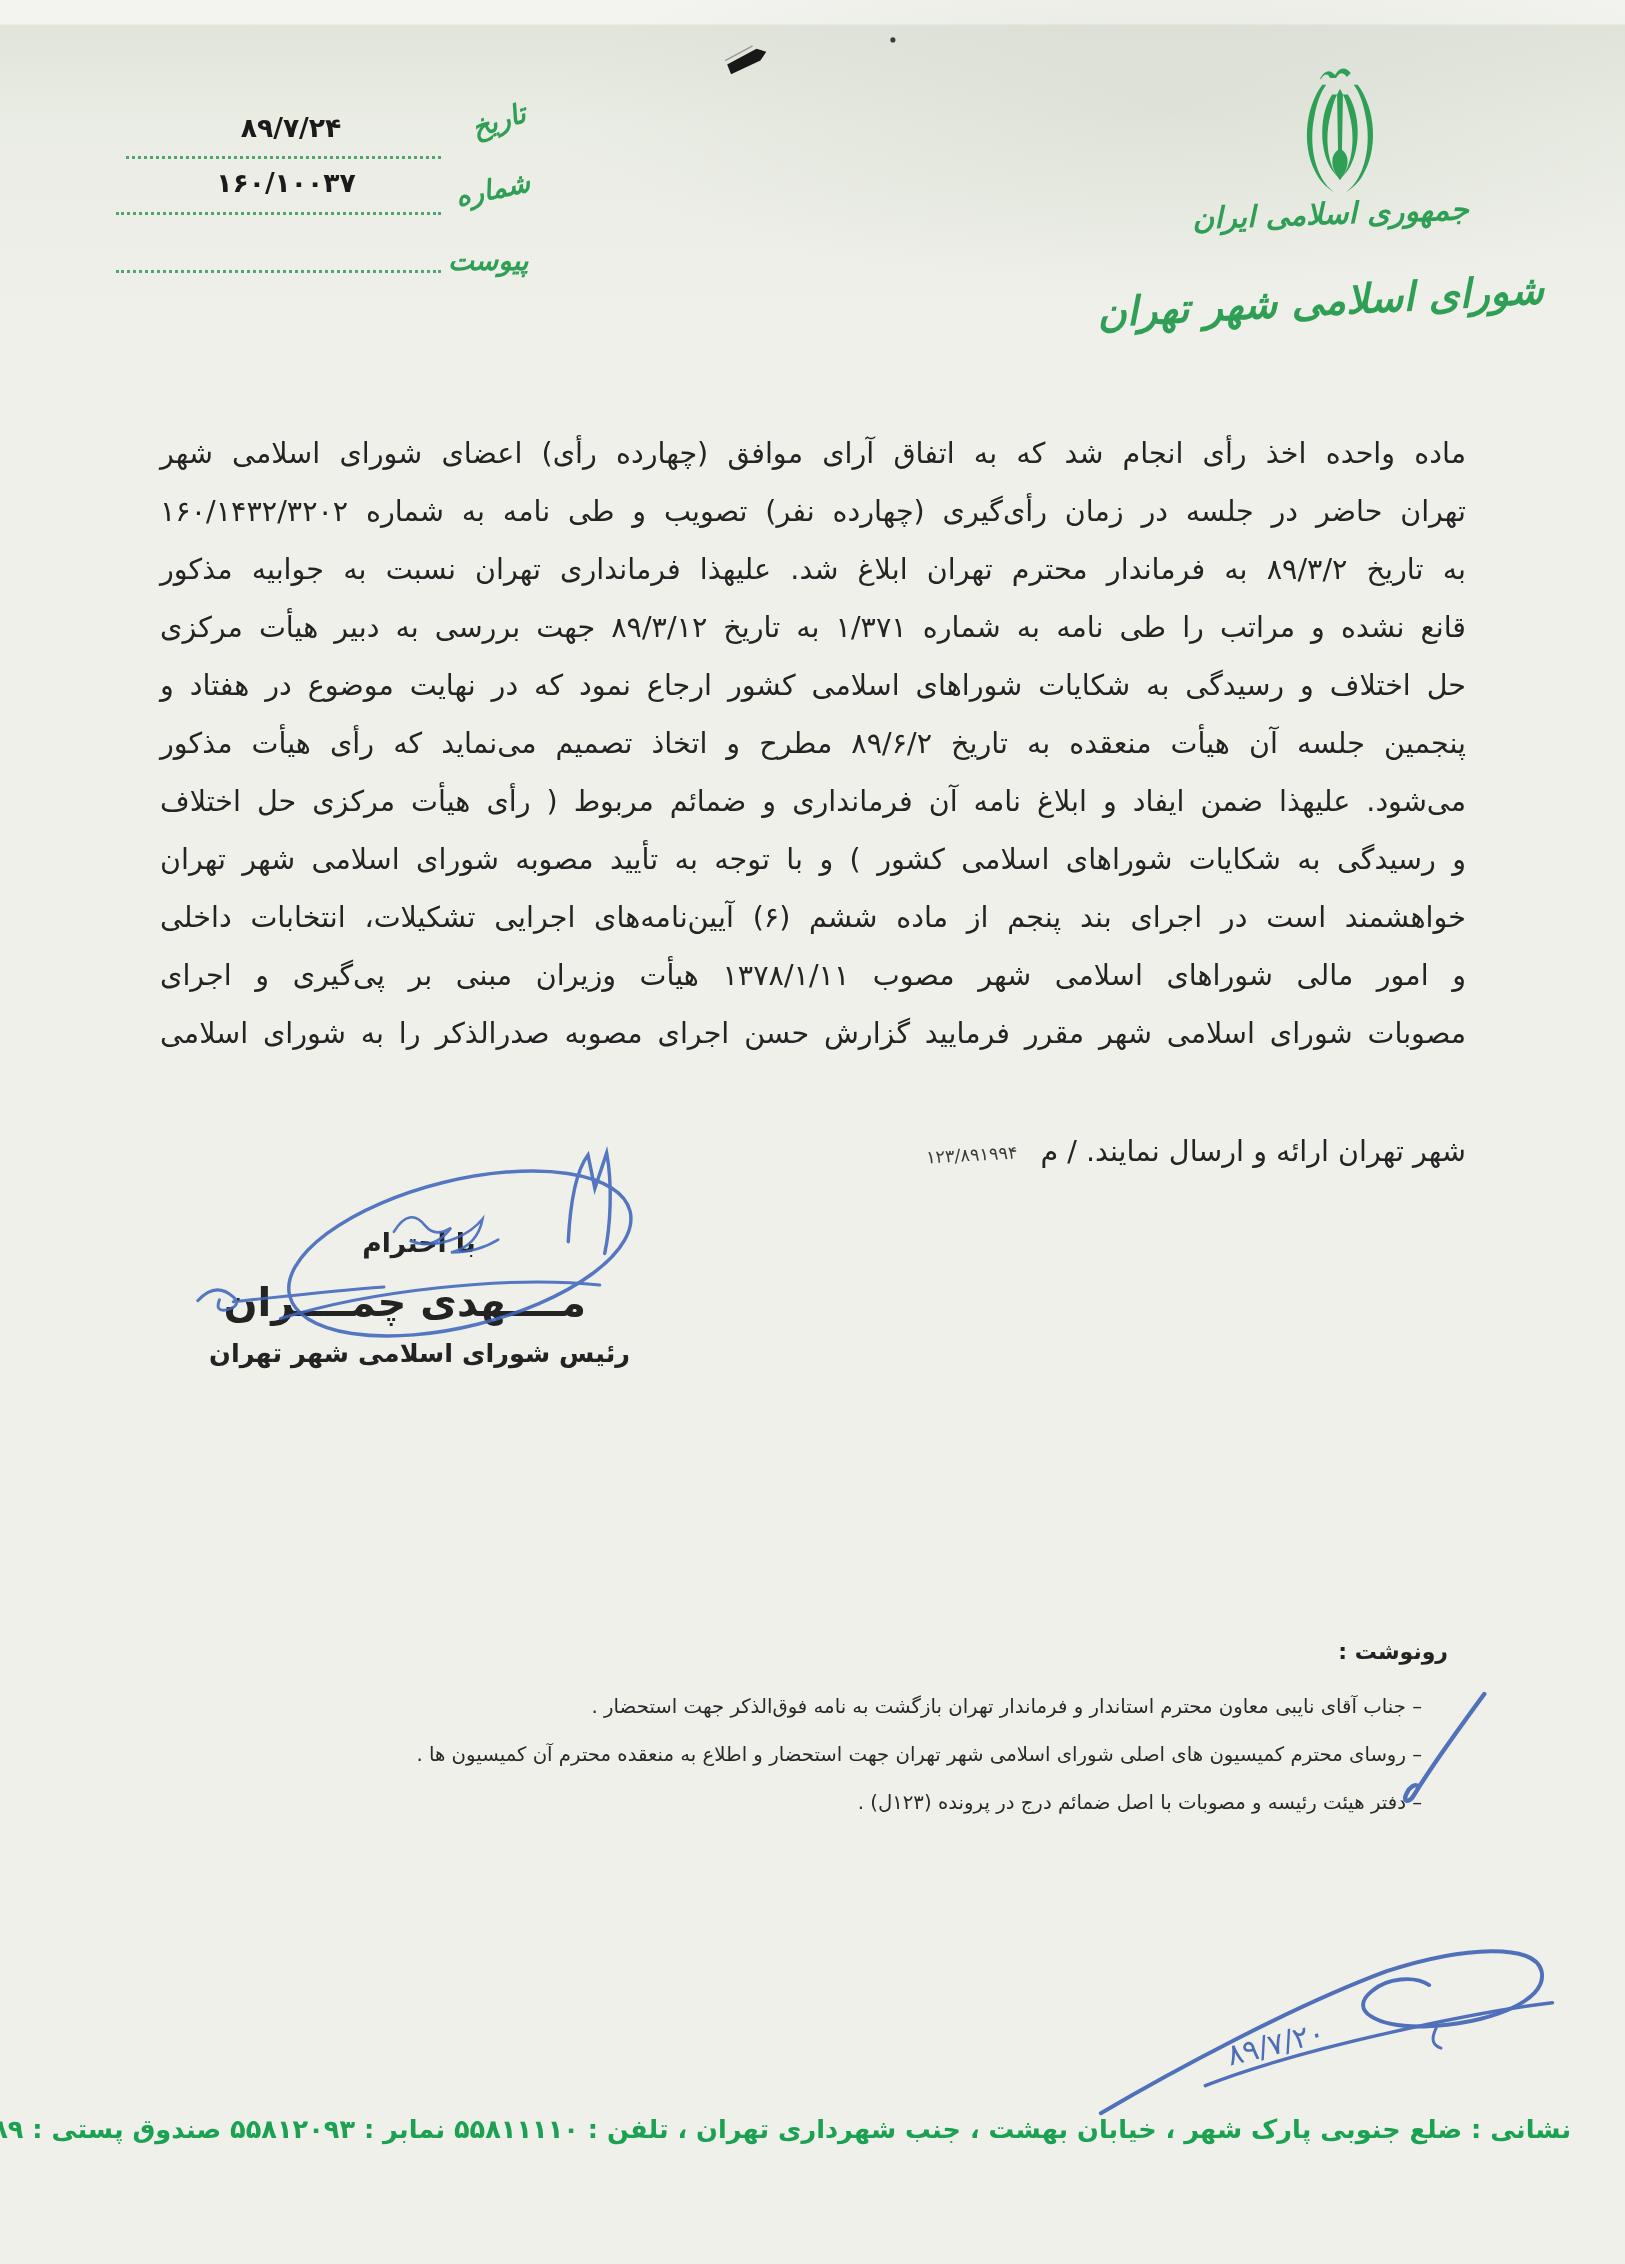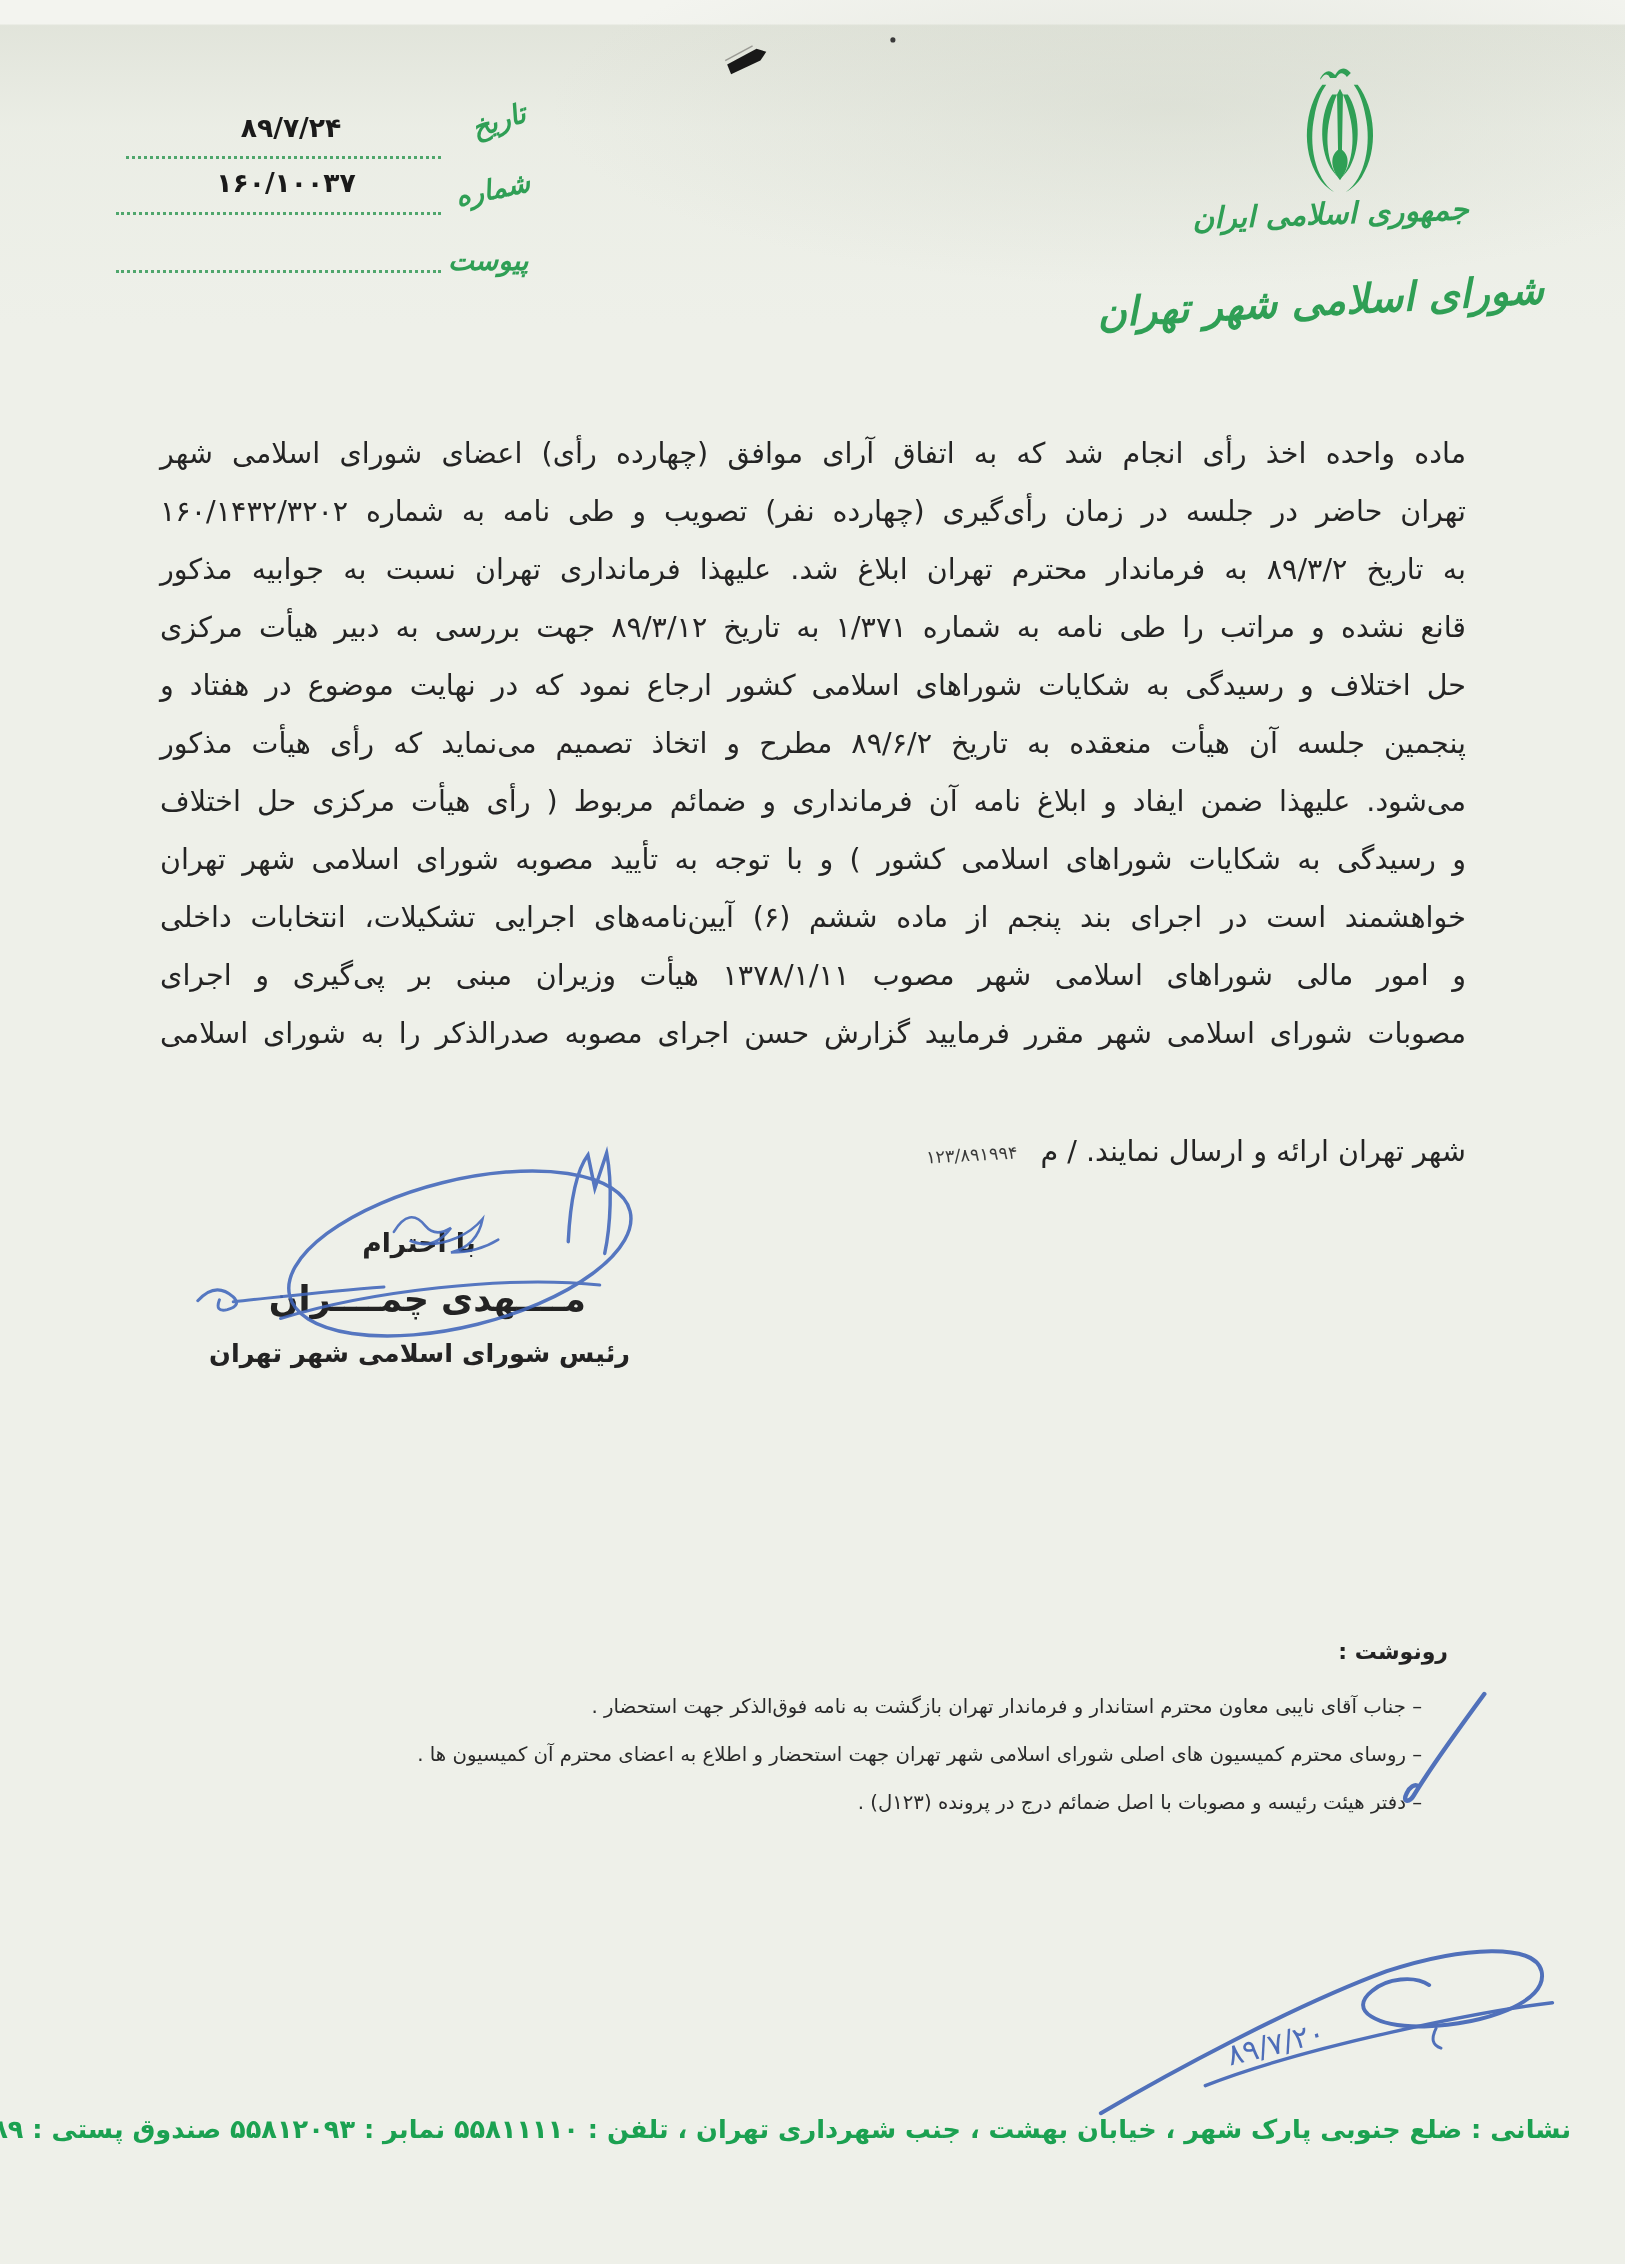--- a/index.html
+++ b/index.html
@@ -31,21 +31,21 @@
   .body-text{left:160px;top:424px;width:1306px;direction:rtl;}
   .body-text .line{
     font-size:28.6px;line-height:58px;color:#242424;
     text-align:justify;text-align-last:justify;width:100%;margin-left:48px;
   }
   .line-last{left:160px;top:1122px;width:1306px;direction:rtl;text-align:right;
              font-size:28.6px;line-height:58px;color:#242424;}
   .ref-note{font-size:17.7px;color:#3a3a3a;display:inline-block;transform:rotate(-3deg);margin-inline-start:13.8px;}
   
   .sal{left:340px;top:1227px;width:158px;text-align:center;font-size:26.6px;font-weight:bold;direction:rtl;}
-  .sig-name{left:271px;top:1279px;width:315px;text-align:center;font-size:35px;font-weight:bold;direction:rtl;white-space:nowrap;}
+  .sig-name{left:271px;top:1279px;width:315px;text-align:center;font-size:40px;font-weight:bold;direction:rtl;white-space:nowrap;}
   .sig-title{left:246px;top:1338px;width:384px;text-align:center;font-size:25.6px;font-weight:bold;direction:rtl;white-space:nowrap;}
   
   .cc-head{right:177px;top:1639px;font-size:22px;font-weight:bold;direction:rtl;margin-left:46px;}
   .cc-list{right:203px;top:1683px;width:1221px;direction:rtl;}
   .cc-list .cc-item{font-size:19.7px;line-height:48px;text-align:right;color:#2a2a2a;white-space:nowrap;}
   
   .hand-date{left:1226px;top:2027px;color:#3c5fb4;font-size:29.6px;letter-spacing:6.9px;
              transform:rotate(-14deg);direction:rtl;opacity:.9;white-space:nowrap;}
   .footer{left:54px;top:2114px;width:1517px;text-align:center;direction:rtl;
           font-size:25.6px;font-weight:bold;color:#1ba151;white-space:nowrap;}
@@ -118,21 +118,21 @@
       <path d="M392 102 C394 62 400 30 412 14 L419 48 L431 12 C437 44 435 86 429 114" stroke-width="3.5"></path>
       <path d="M215 92 q16 -26 32 -6 q10 12 26 2 q-18 24 -42 13 q22 8 48 -3 q16 -7 26 -19 q-5 27 -32 34 q27 0 48 -13" stroke-width="2.6"></path>
       <path d="M16 162 q18 -20 36 -4 q9 9 -6 13 q-13 3 -8 -10 M52 163 C100 158 150 152 205 148" stroke-width="3"></path>
       <path d="M100 180 C190 152 330 136 424 146" stroke-width="3"></path>
     </g>
   </svg>
 
   <div class="abs cc-head">رونوشت :</div>
   <div class="abs cc-list">
       <div class="cc-item">– جناب آقای نایبی معاون محترم استاندار و فرماندار تهران بازگشت به نامه فوق‌الذکر جهت استحضار .</div>
-      <div class="cc-item">– روسای محترم کمیسیون های اصلی شورای اسلامی شهر تهران جهت استحضار و اطلاع به اعضای محترم آن کمیسیون ها .</div>
+      <div class="cc-item">– روسای محترم کمیسیون های اصلی شورای اسلامی شهر تهران جهت استحضار و اطلاع به منعقده محترم آن کمیسیون ها .</div>
       <div class="cc-item">– دفتر هیئت رئیسه و مصوبات با اصل ضمائم درج در پرونده (۱۲۳ل) .</div>
     </div>
 
   <svg class="abs" style="left:1391px;top:1686px;" width="108" height="128" viewBox="0 0 110 130">
     <path d="M95 8 C70 42 36 90 24 110 C19 119 11 119 16 109 C19 103 24 99 28 102" fill="none" stroke="#3f63b5" stroke-width="4.5" stroke-linecap="round" opacity="0.9"></path>
   </svg>
 
   <svg class="abs" style="left:1089px;top:1916px;" width="493" height="212" viewBox="0 0 500 215">
     <g fill="none" stroke="#3f63b5" stroke-linecap="round" opacity="0.9">
       <path d="M12 200 C80 160 205 92 302 56 C382 30 452 28 459 56 C466 88 400 110 340 112 C292 113 262 96 287 76 C302 63 330 60 345 70" stroke-width="4"></path>

